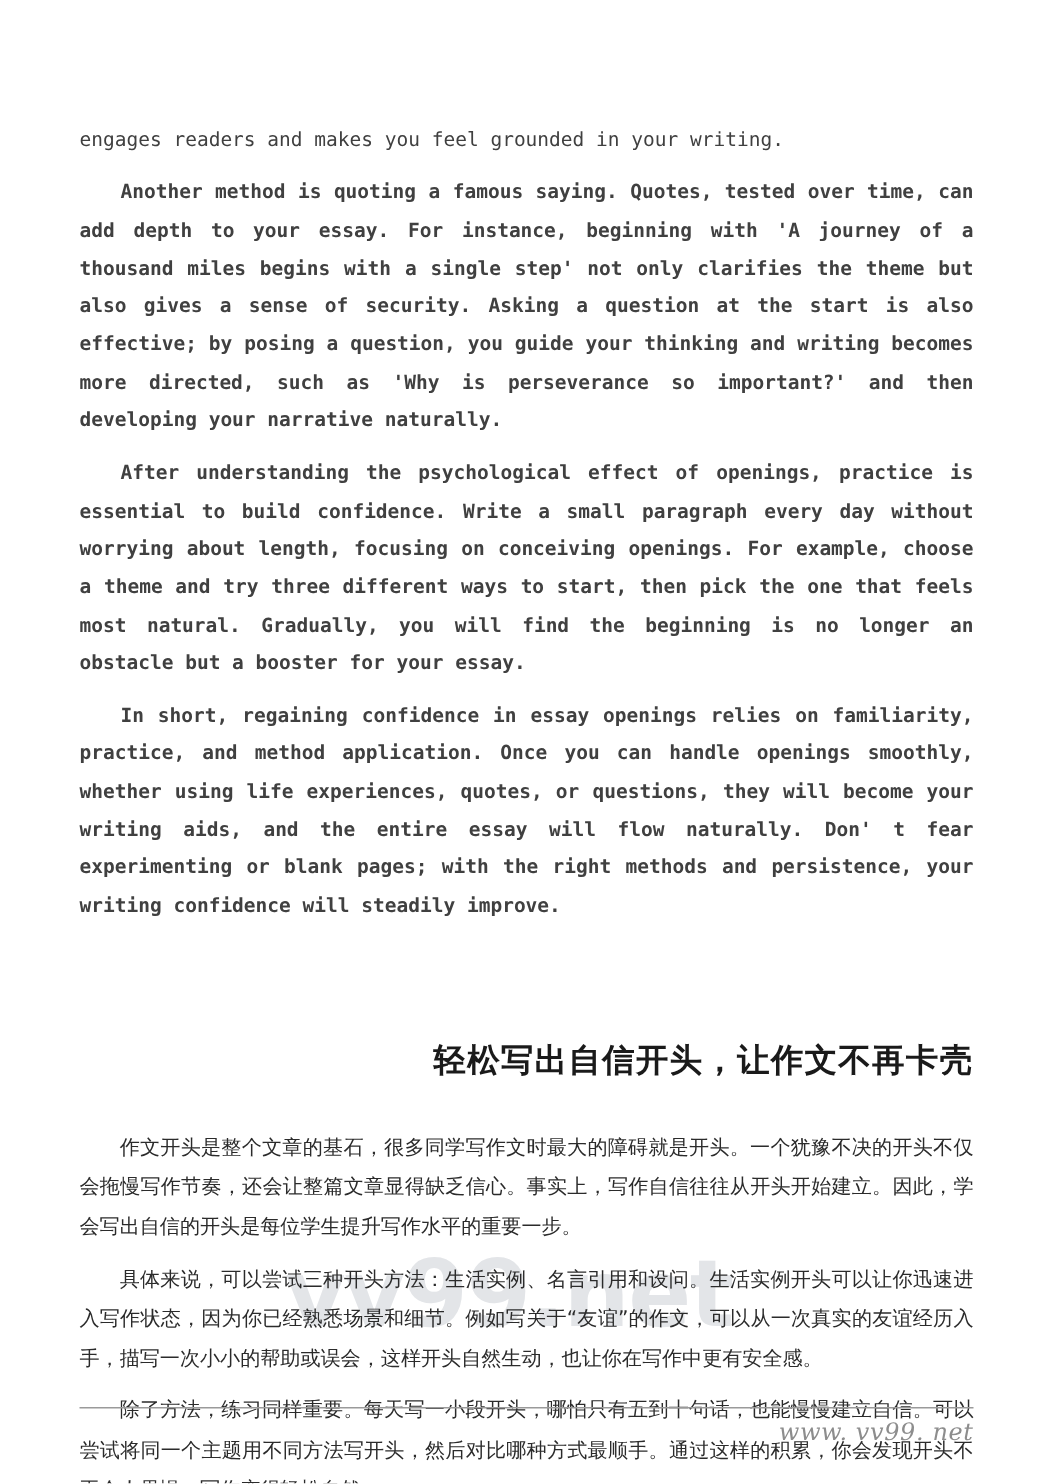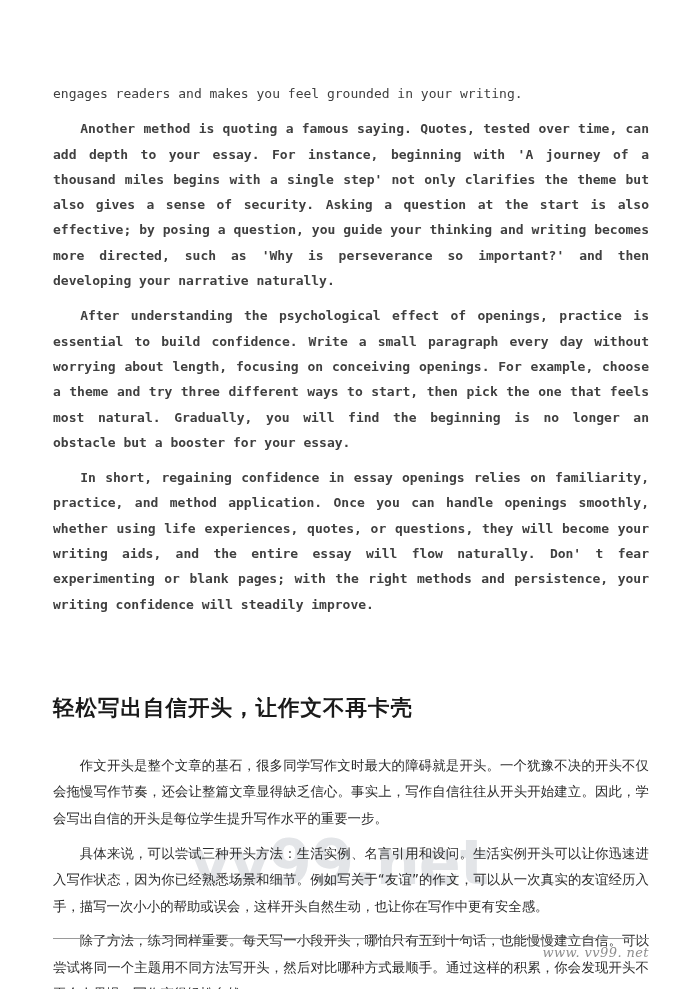--- a/index.html
+++ b/index.html
@@ -61,21 +61,21 @@
     font-weight: bold;
   }
   .en-indent {
     text-indent: 2.1em;
   }
 
   
   .cn-title {
     margin: 0;
     padding: 0;
-    text-align: left;
+    text-align: right;
     font-family: "DejaVu Sans", "Liberation Sans", sans-serif;
     font-weight: bold;
     font-size: 21.5px;
     letter-spacing: 1px;
     color: #1a1a1a;
     line-height: 1.2;
   }
   .title-gap-top { height: 78px; }
   .title-gap-bottom { height: 32px; }
 
@@ -108,21 +108,21 @@
   .footer-rule {
     width: 100%;
     height: 1px;
     background: #9a9a9a;
   }
   .footer-url {
     margin-top: 6px;
     text-align: right;
     font-family: "DejaVu Serif", "Liberation Serif", serif;
     font-style: italic;
-    font-size: 13px;
+    font-size: 16px;
     letter-spacing: 0.4px;
     color: #8d8d8d;
   }
 </style>
 </head>
 <body>
 
 <div class="page">
 
   <div class="watermark">vv99.net</div>

